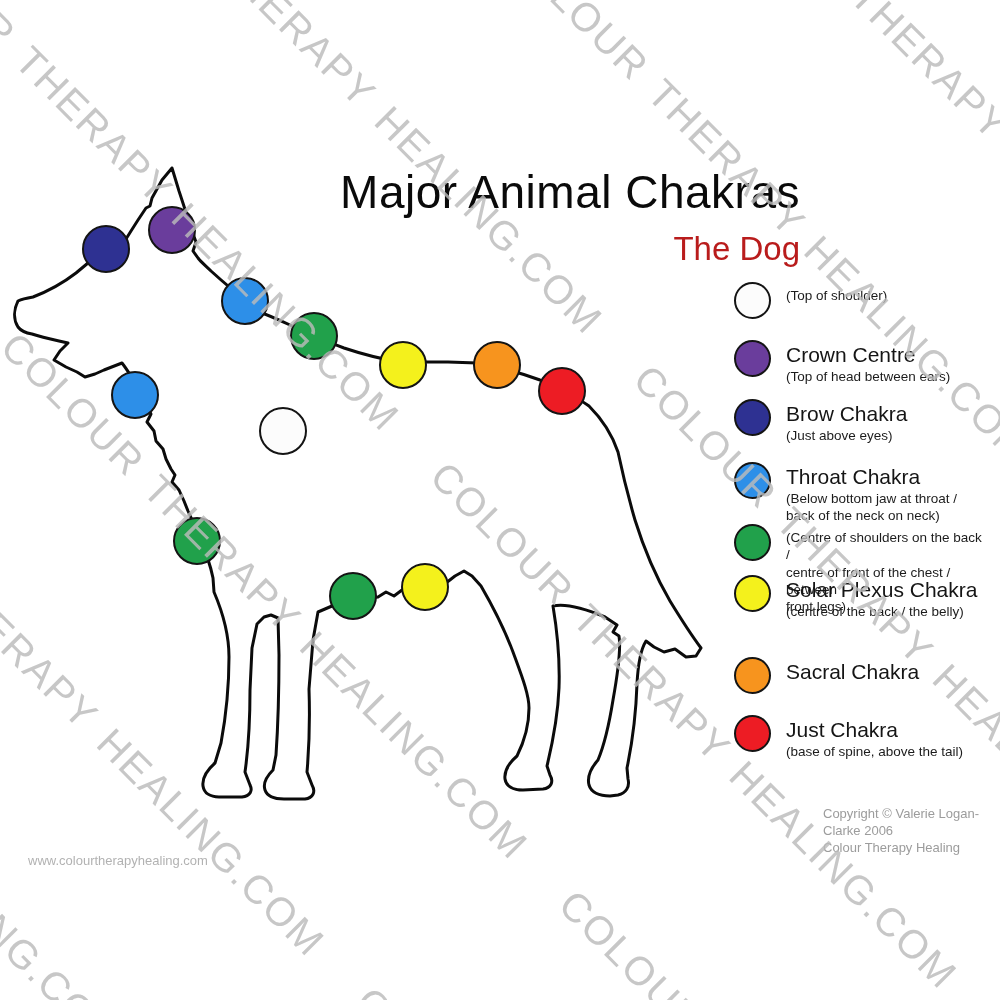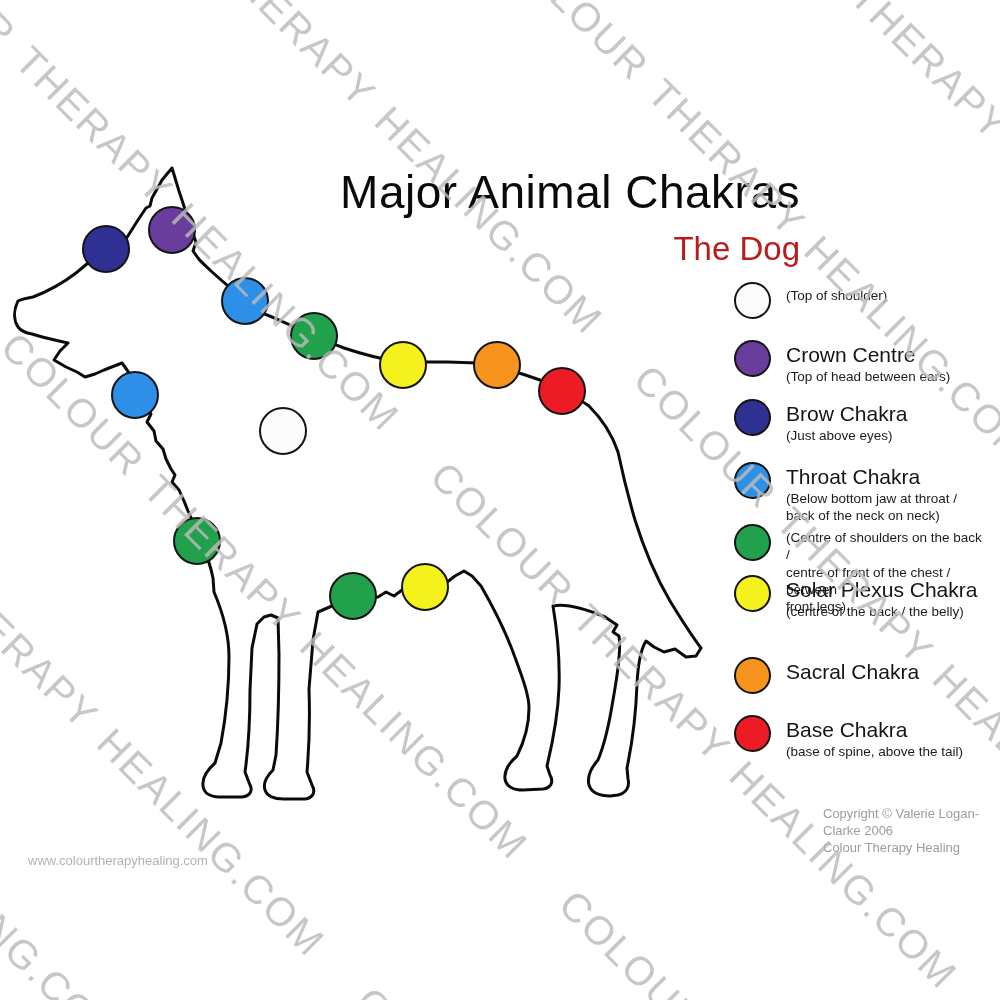--- a/index.html
+++ b/index.html
@@ -185,21 +185,21 @@
   </div>
   <div class="legend-row" style="top:657px">
     <div class="legend-swatch" style="background-color: rgb(247, 148, 30);"></div>
     <div class="legend-text">
       <div class="legend-name">Sacral Chakra</div>
     </div>
   </div>
   <div class="legend-row" style="top:715px">
     <div class="legend-swatch" style="background-color: rgb(237, 28, 36);"></div>
     <div class="legend-text">
-      <div class="legend-name">Base Chakra</div>
+      <div class="legend-name">Just Chakra</div>
       <div class="legend-desc">(base of spine, above the tail)</div>
     </div>
   </div>
 
   <div id="site-url">www.colourtherapyhealing.com</div>
   <div id="copyright">
     <div>Copyright © Valerie Logan-Clarke 2006</div>
     <div>Colour Therapy Healing</div>
   </div>
 

